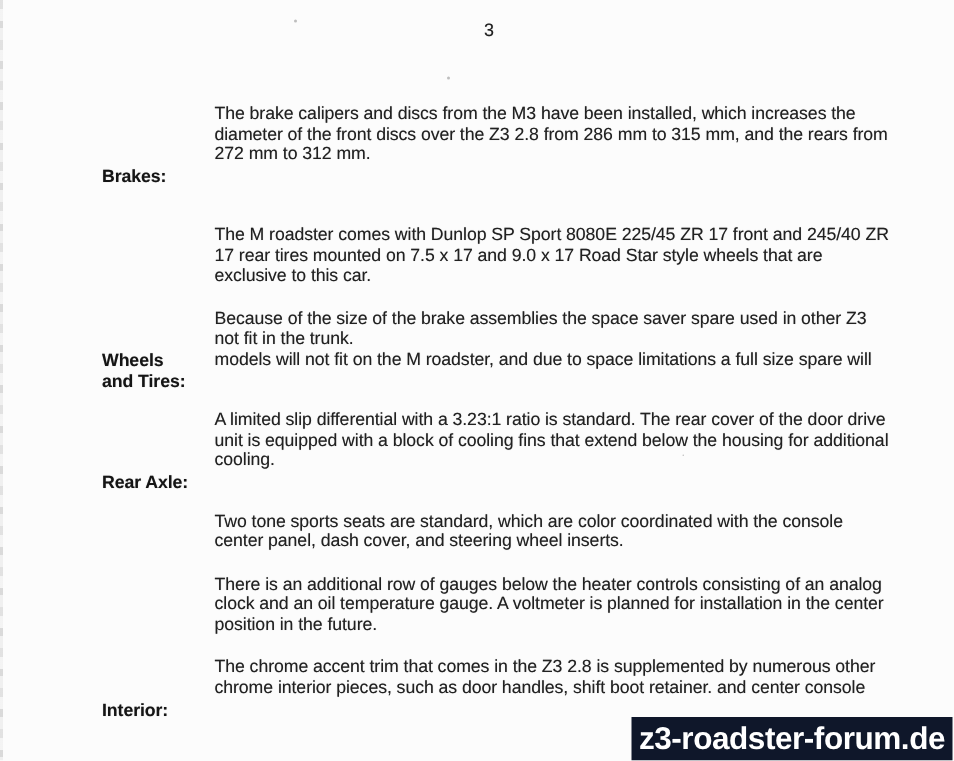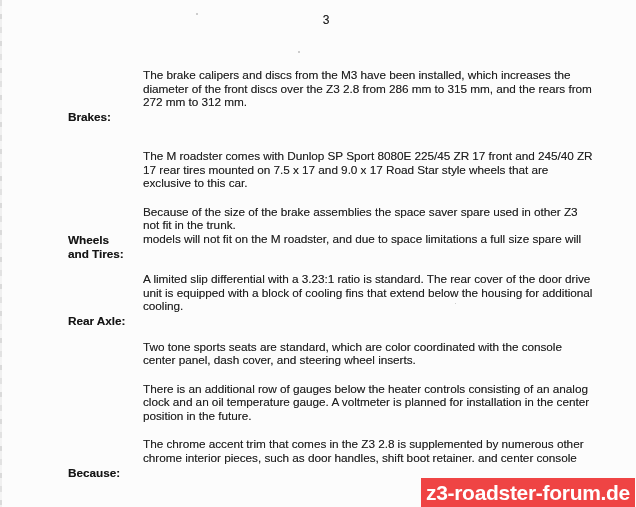--- a/index.html
+++ b/index.html
@@ -26,21 +26,21 @@
     text-shadow:0 0 .5px rgba(40,40,40,.45);
   }
   .section{display:flex;align-items:flex-end;}
   .label{width:75px;flex:0 0 75px;font-weight:bold;color:#151515;}
   .body{width:470px;}
   .body-offset{padding-top:13.5px;}
   .para{margin:12px 0 15px 0;}
   .line{white-space:nowrap;}
   .watermark{
     position:absolute;top:478px;right:1px;height:25px;line-height:25px;
-    background:#ef4444;color:#fff;font-weight:bold;font-size:21px;
+    background:#0f172a;color:#fff;font-weight:bold;font-size:21px;
     padding:2px 5px;letter-spacing:-0.3px;
   }
 </style>
 </head>
 <body>
 
 <div>
 
   <div class="scan-edge"></div>
   <div class="speck" style="left:196px;top:13px;"></div>
@@ -91,21 +91,21 @@
         <div class="para">
           <div class="line">A limited slip differential with a 3.23:1 ratio is standard. The rear cover of the door drive</div>
           <div class="line">unit is equipped with a block of cooling fins that extend below the housing for additional</div>
           <div class="line">cooling.</div>
         </div>
       </div>
     </div>
 
     <div class="section">
       <div class="label">
-        <div class="line">Because:</div>
+        <div class="line">Interior:</div>
       </div>
       <div class="body">
         <div class="para">
           <div class="line">Two tone sports seats are standard, which are color coordinated with the console</div>
           <div class="line">center panel, dash cover, and steering wheel inserts.</div>
         </div>
         <div class="para">
           <div class="line">There is an additional row of gauges below the heater controls consisting of an analog</div>
           <div class="line">clock and an oil temperature gauge. A voltmeter is planned for installation in the center</div>
           <div class="line">position in the future.</div>

